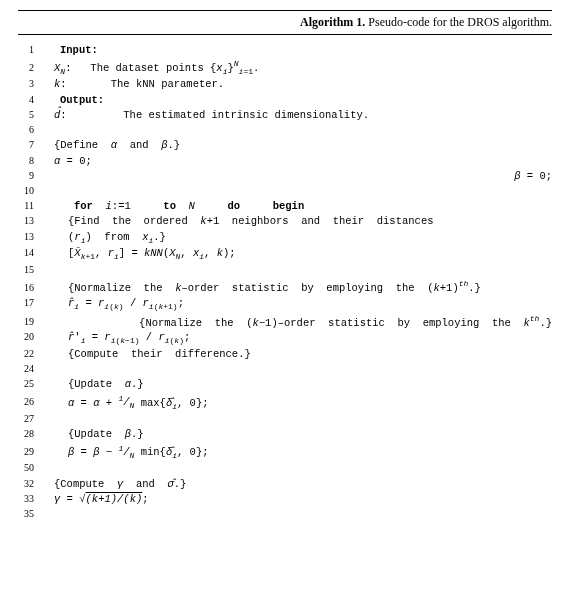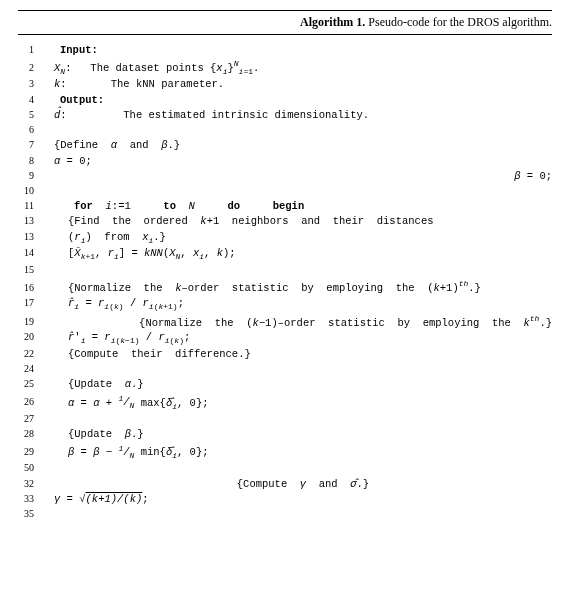--- a/index.html
+++ b/index.html
@@ -166,21 +166,21 @@
       <div class="line">
         <span class="linenum">29</span>
         <span class="code" style="padding-left: 28px;"><span class="math">β</span> = <span class="math">β</span> − <span class="math"><sup>1</sup>/<sub>N</sub></span> min{<span class="math">δ̂</span><sub><span class="math">i</span></sub>, 0};</span>
       </div>
       <div class="line">
         <span class="linenum">50</span>
         <span class="code" style="padding-left: 0px;">&nbsp;</span>
       </div>
       <div class="line">
         <span class="linenum">32</span>
-        <span class="code" style="padding-left: 14px; text-align: center;">{Compute &nbsp;<span class="math">γ</span> &nbsp;and &nbsp;<span class="math">σ̂</span>.}</span>
+        <span class="code" style="padding-left: 14px;">{Compute &nbsp;<span class="math">γ</span> &nbsp;and &nbsp;<span class="math">σ̂</span>.}</span>
       </div>
       <div class="line">
         <span class="linenum">33</span>
         <span class="code" style="padding-left: 14px;"><span class="math">γ</span> = √<span style="text-decoration:overline"><span class="math">(k+1)/(k)</span></span>;</span>
       </div>
       <div class="line">
         <span class="linenum">35</span>
         <span class="code" style="padding-left: 0px;">&nbsp;</span>
       </div>
     </div>

